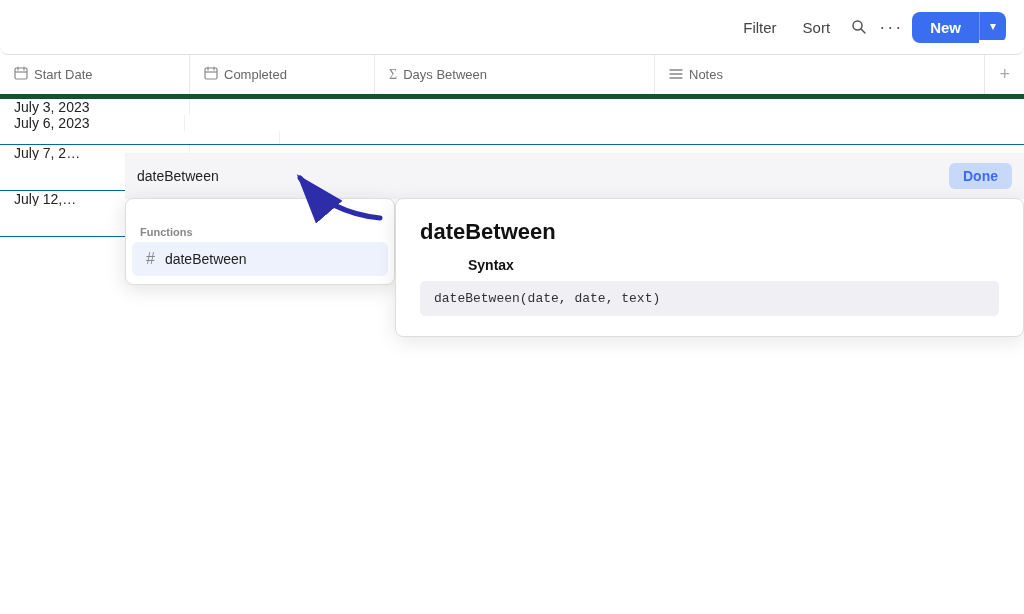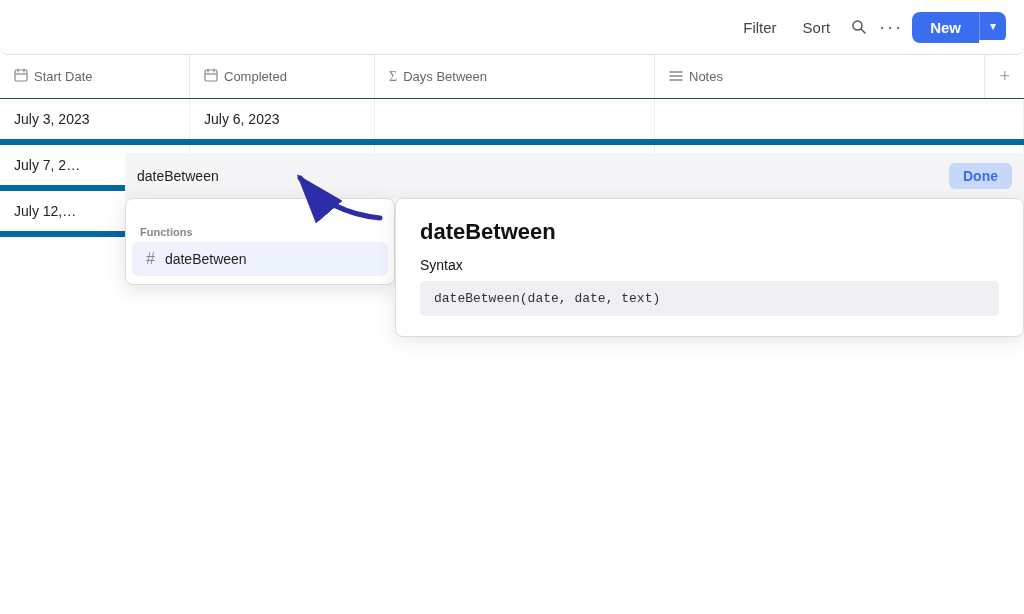--- a/index.html
+++ b/index.html
@@ -64,21 +64,21 @@
       border: none;
       border-left: 1px solid rgba(255,255,255,0.3);
       padding: 7px 10px;
       font-size: 12px;
       cursor: pointer;
     }
     .table-header {
       display: flex;
       align-items: center;
       background: #fff;
-      border-bottom: 1px solid #14532d;
+      border-bottom: 5px solid #14532d;
       height: 44px;
     }
     .col-header {
       display: flex;
       align-items: center;
       gap: 6px;
       padding: 0 14px;
       font-size: 13px;
       color: #666;
       font-weight: 500;
@@ -91,22 +91,23 @@
     .col-notes { flex: 1; }
     .col-add {
       padding: 0 14px;
       color: #aaa;
       font-size: 18px;
       cursor: pointer;
     }
 
     .table-row {
       display: flex;
-      border-bottom: 6px solid #0369a1;
+      border-bottom: 1px solid #0369a1;
       height: 46px;
+      flex-direction: column;
     }
     .cell {
       padding: 0 14px;
       font-size: 14px;
       color: #222;
       border-right: 1px solid #efefef;
       height: 100%;
       display: flex;
       align-items: center;
     }
@@ -207,23 +208,24 @@
       margin-bottom: 12px;
     }
     .fn-description {
       font-size: 14px;
       color: #444;
       line-height: 1.6;
       margin-bottom: 14px;
     }
     .fn-syntax-label {
       font-size: 14px;
-      font-weight: 400;
+      font-weight: 700;
       color: #111;
       margin-bottom: 8px;
+      margin-left: 48px;
     }
     .fn-syntax-code {
       background: #f0f0f4;
       border-radius: 5px;
       padding: 10px 14px;
       font-family: "Menlo", "Courier New", monospace;
       font-size: 13px;
       color: #333;
     }
 

